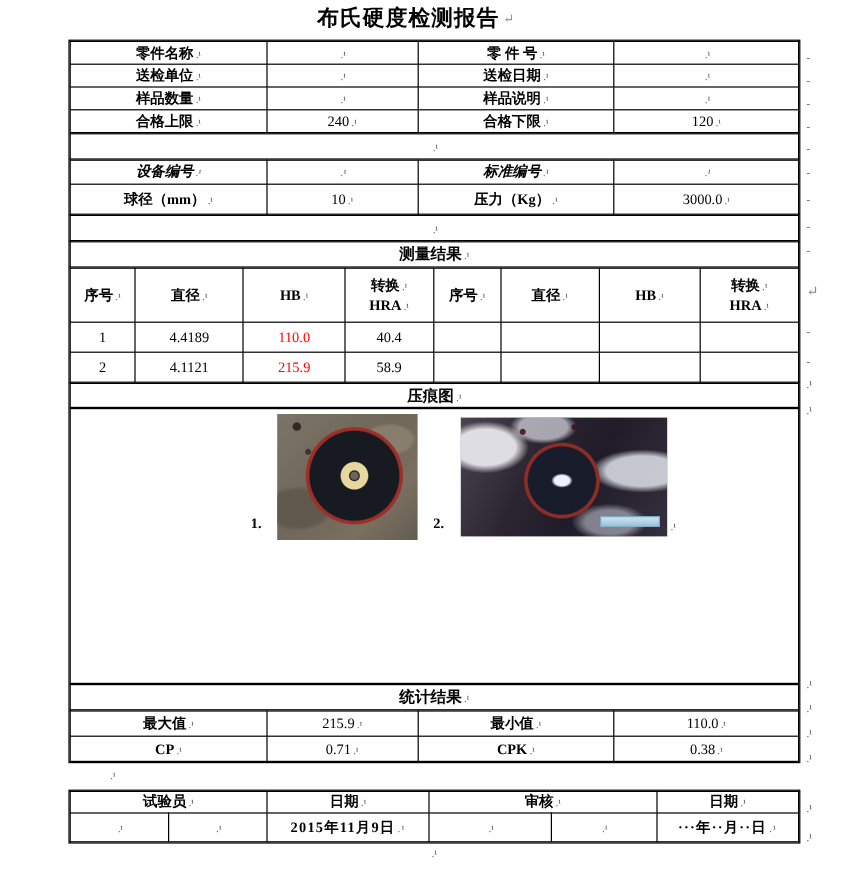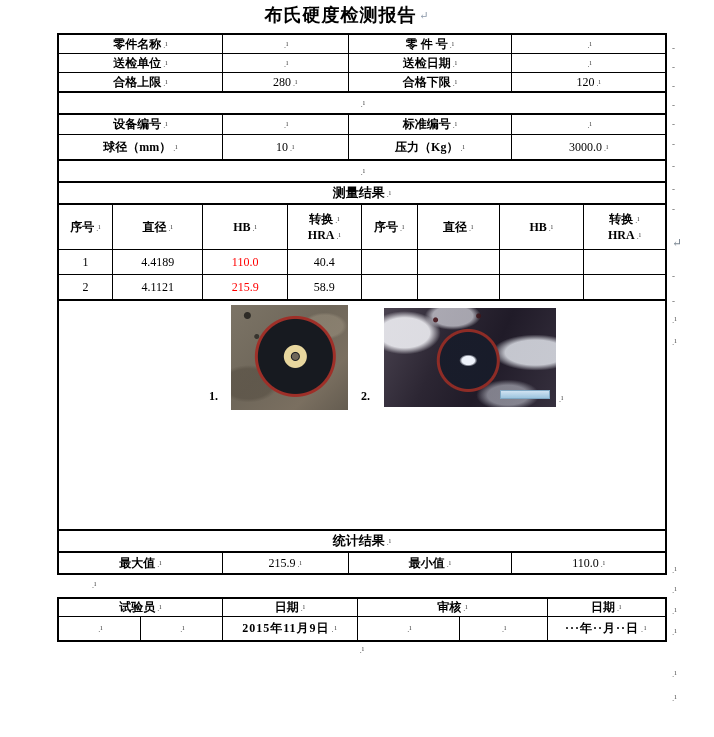--- a/index.html
+++ b/index.html
@@ -10,21 +10,21 @@
   .crlf{font-size:11px;color:#8a96a8;font-weight:normal;margin-left:3px;vertical-align:2px;}
   .doc{position:absolute;left:57px;top:33px;width:610px;}
   .block{border:1px solid #000;}
   table{border-collapse:collapse;table-layout:fixed;width:100%;}
   td{border:1px solid #000;text-align:center;vertical-align:middle;font-size:12px;
      padding:0;overflow:hidden;white-space:nowrap;}
   .lbl{font-weight:bold;}
   .mk{font-size:8px;color:#3a3a3a;margin-left:2px;}
   .red{color:#ff0000;}
   .ta tr{height:19px;}
-  .tb tr.r1{height:20px;} .tb tr.r2{height:25px;}
+  .tb tr.r1{height:20px;font-style:italic;} .tb tr.r2{height:25px;}
   .dotrow td{height:20px;}
   .sechdr td{height:20px;font-size:13px;}
   .tc tr.hd{height:45px;} .tc tr.dt{height:25px;}
   .tc td{font-size:12px;}
   .timg td{height:228px;position:relative;}
   .td3 tr{height:21px;margin-left:44px;}
   .sign-wrap{margin-top:0;}
   .gaprow{height:22px;line-height:22px;font-size:8px;color:#3a3a3a;padding-left:35px;}
   .tsign tr.hd{height:18px;} .tsign tr.r2{height:24px;}
   .datecell{letter-spacing:1px;margin-top:47px;}
@@ -88,22 +88,28 @@
           <td><span class="lbl">零 件 号</span><span class="mk">.¹</span></td>
           <td><span></span><span class="mk">.¹</span></td>
         </tr>
         <tr>
           <td><span class="lbl">送检单位</span><span class="mk">.¹</span></td>
           <td><span></span><span class="mk">.¹</span></td>
           <td><span class="lbl">送检日期</span><span class="mk">.¹</span></td>
           <td><span></span><span class="mk">.¹</span></td>
         </tr>
         <tr>
+          <td><span class="lbl">样品数量</span><span class="mk">.¹</span></td>
+          <td><span></span><span class="mk">.¹</span></td>
+          <td><span class="lbl">样品说明</span><span class="mk">.¹</span></td>
+          <td><span></span><span class="mk">.¹</span></td>
+        </tr>
+        <tr>
           <td><span class="lbl">合格上限</span><span class="mk">.¹</span></td>
-          <td><span>280</span><span class="mk">.¹</span></td>
+          <td><span>240</span><span class="mk">.¹</span></td>
           <td><span class="lbl">合格下限</span><span class="mk">.¹</span></td>
           <td><span>120</span><span class="mk">.¹</span></td>
         </tr>
       </tbody>
         </table>
 
       <table class="dotrow">
           <tbody>
             <tr>
               <td><span class="mk">.¹</span></td>
@@ -194,20 +200,27 @@
           <td class="red">215.9</td>
           <td>58.9</td>
           <td></td>
           <td></td>
           <td></td>
           <td></td>
         </tr>
       </tbody>
         </table>
 
+      <table class="sechdr">
+          <tbody>
+            <tr>
+              <td style="height:19px"><span class="lbl">压痕图</span><span class="mk">.¹</span></td>
+            </tr>
+          </tbody>
+        </table>
 
       <table class="timg">
           <tbody>
             <tr>
               <td>
         <span class="pnum" id="pnum1">1.</span>
         <div class="photo" id="photo1"></div>
         <span class="pnum" id="pnum2">2.</span>
         <div class="photo" id="photo2">
                   <span class="scalebar"></span>
@@ -232,20 +245,26 @@
             <col style="width:20.7%">
             <col style="width:27%">
             <col style="width:25.3%">
           </colgroup>
         <tbody>
             <tr>
           <td><span class="lbl">最大值</span><span class="mk">.¹</span></td>
           <td><span>215.9</span><span class="mk">.¹</span></td>
           <td><span class="lbl">最小值</span><span class="mk">.¹</span></td>
           <td><span>110.0</span><span class="mk">.¹</span></td>
+        </tr>
+        <tr>
+          <td><span class="lbl">CP</span><span class="mk">.¹</span></td>
+          <td><span>0.71</span><span class="mk">.¹</span></td>
+          <td><span class="lbl">CPK</span><span class="mk">.¹</span></td>
+          <td><span>0.38</span><span class="mk">.¹</span></td>
         </tr>
       </tbody>
         </table>
     </div>
 
     <div class="gaprow">.¹</div>
 
     <div class="block sign-wrap">
       <table class="tsign">
         <colgroup>

